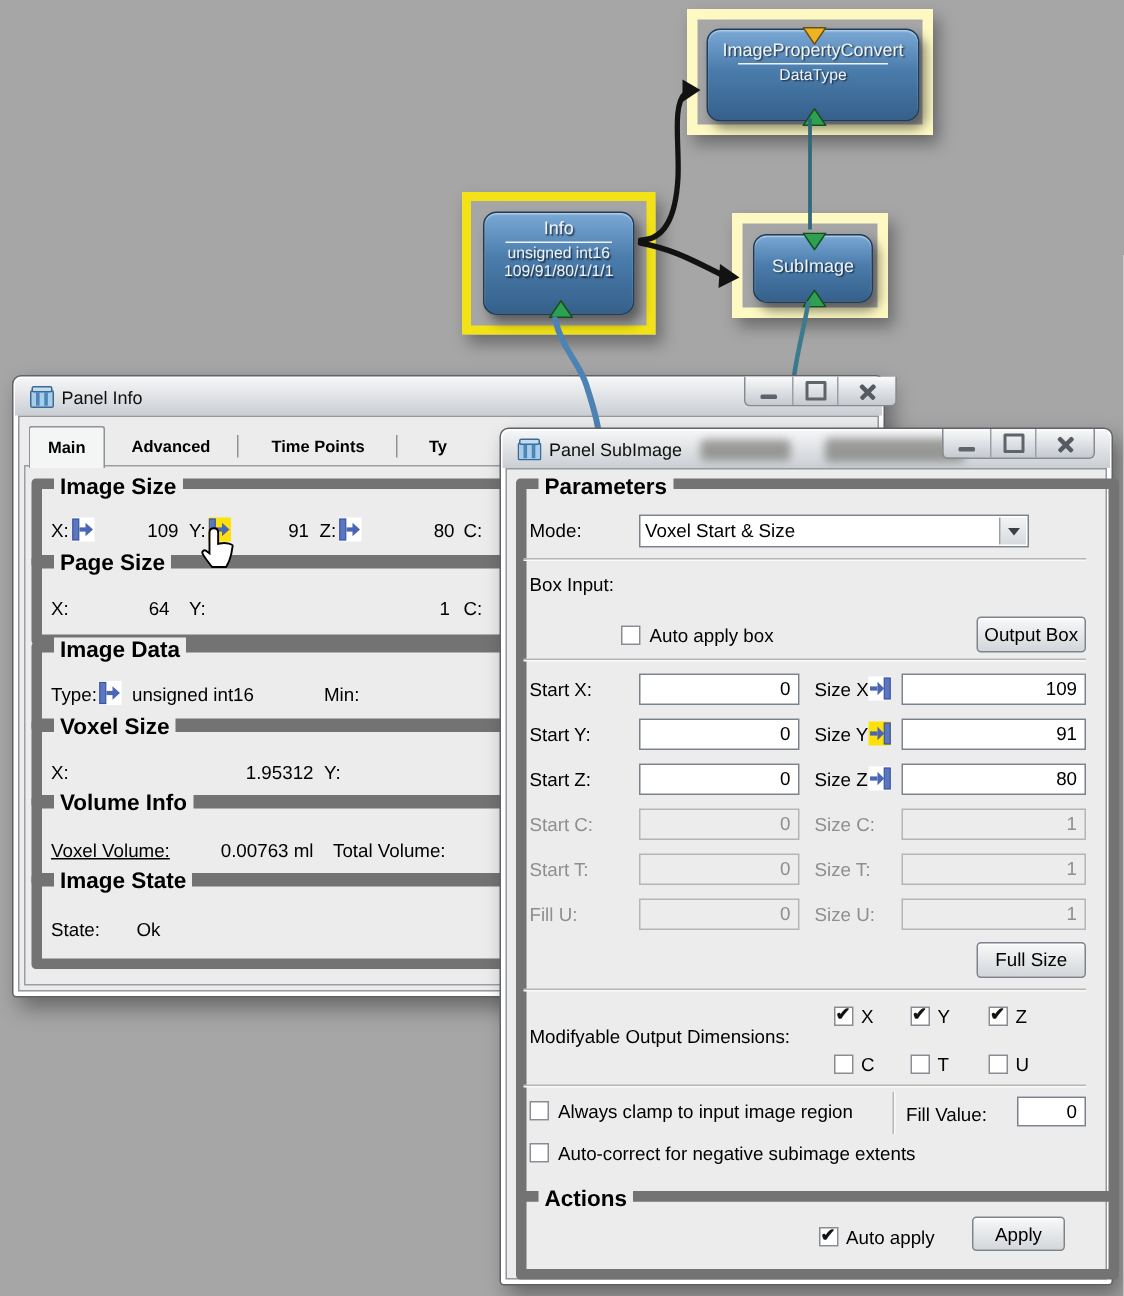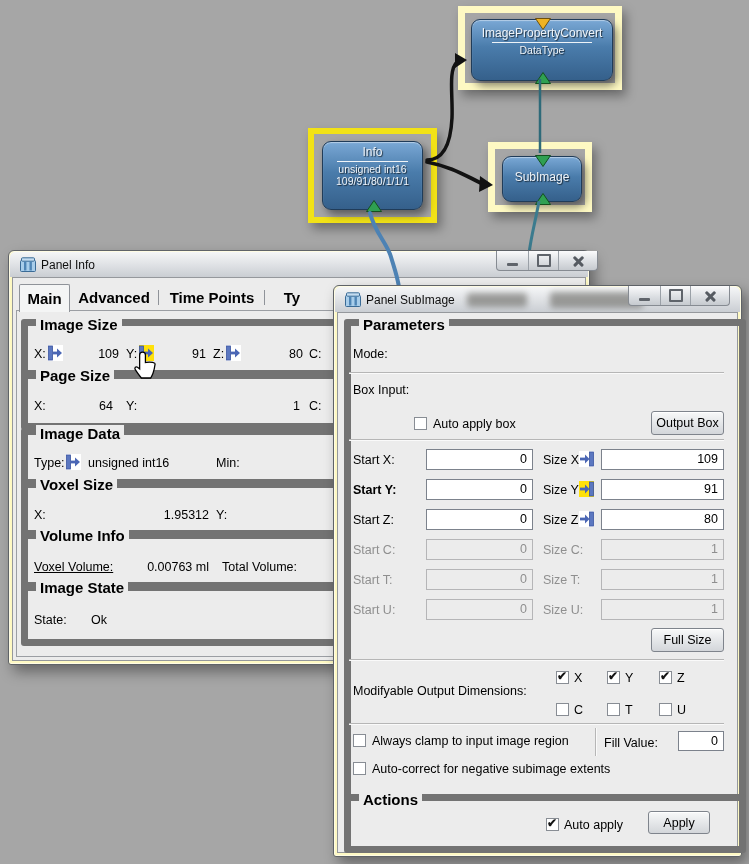--- a/index.html
+++ b/index.html
@@ -1,20 +1,20 @@
 <!DOCTYPE html>
 <html><head>
 <meta charset="utf-8">
 <style>
   html,body{margin:0;padding:0;}
   body{font-family:"Liberation Sans",sans-serif;}
   #screen{position:relative;width:749px;height:864px;background:#a6a6a6;overflow:hidden;}
 
   
-  .win{position:absolute;background:#fef9c3;border:1px solid #5f6368;border-radius:6px 6px 3px 3px;
+  .win{position:absolute;background:#ffffff;border:1px solid #5f6368;border-radius:6px 6px 3px 3px;
        box-shadow:inset 0 0 0 1px rgba(255,255,255,.55), 5px 7px 14px rgba(0,0,0,.38);}
   .titlebar{position:absolute;left:1px;right:1px;top:1px;height:25px;border-radius:5px 5px 0 0;
        background:linear-gradient(#f5f6f7,#e2e4e7 45%,#caced3);}
   .title-text{position:absolute;left:31px;top:6px;font-size:12px;color:#101010;white-space:nowrap;}
   .win-icon{position:absolute;left:10px;top:5px;width:16px;height:15px;}
   .caption-group{position:absolute;top:0;height:19px;display:flex;border:1px solid #868b92;border-top:none;
        border-radius:0 0 4px 4px;overflow:hidden;background:linear-gradient(#fbfbfc,#dcdfe3 55%,#c6cacf);}
   .caption-btn{height:100%;display:flex;align-items:center;justify-content:center;border-right:1px solid #9aa0a7;box-sizing:border-box;}
   .caption-btn:last-child{border-right:none;}
   .g-min{width:11px;height:3px;background:#5f646b;margin-top:8px;border-radius:1px;}
@@ -39,21 +39,21 @@
        box-shadow:inset 0 1px 0 #fff;box-sizing:border-box;}
   .cb{position:absolute;width:13px;height:13px;background:#fff;border:1px solid #888d94;box-sizing:border-box;}
   .cb.checked::after{content:"✔";position:absolute;left:0;top:-3px;font-size:12px;font-weight:bold;color:#141414;}
   .sep{position:absolute;height:1px;background:#b6b6b6;box-shadow:0 1px 0 #fafafa;}
   .vsep{position:absolute;width:1px;background:#b6b6b6;box-shadow:1px 0 0 #fafafa;}
   .conn{position:absolute;width:15px;height:16px;background:#fff;}
   .conn.hl{background:#ffe10a;}
   .conn svg{display:block;}
 
   
-  .tab{position:absolute;font-weight:bold;font-size:15px;color:#000;top:0;height:27px;display:flex;align-items:center;justify-content:center;white-space:nowrap;}
+  .tab{position:absolute;font-weight:bold;font-size:11px;color:#000;top:0;height:27px;display:flex;align-items:center;justify-content:center;white-space:nowrap;}
   .tab.active{background:#f4f5f5;border:1px solid #8f9399;border-bottom:none;border-radius:2px 2px 0 0;z-index:2;}
   .tabsep{position:absolute;width:1px;top:6px;height:15px;background:#8f9399;}
   .tabframe{position:absolute;border:1px solid #9b9ea3;background:#ececec;}
 
   
   .sel{position:absolute;box-sizing:border-box;box-shadow:4px 6px 10px rgba(0,0,0,.35);}
   .sel.blue{border:7px solid #fef9c3;}
   .sel.yellow{border:6px solid #f2e216;}
   .node{position:absolute;border-radius:9px;border:1px solid #203c59;color:#eef3f8;text-align:center;
         background:linear-gradient(180deg,#7aa8d5 0%,#4a7cab 45%,#35608b 100%);
@@ -267,20 +267,26 @@
           </span>
         </div>
     </div>
     <div class="content"></div>
 
     <div class="group" style="left:10px;top:33px;width:388px;height:468px;">
       <span class="group-title">Parameters</span>
     </div>
 
     <span class="lbl" style="left:19px;top:61px;">Mode:</span>
+    <div class="field left" style="left:92px;top:57px;width:260px;height:22px;padding-top:3px;">
+      <span>Voxel Start &amp; Size</span>
+      <div style="position:absolute;right:1px;top:1px;bottom:1px;width:17px;border-left:1px solid #9aa0a8;background:linear-gradient(#f2f3f4,#d7dadd);display:flex;align-items:center;justify-content:center;">
+        <span style="width:0;height:0;border-left:4px solid transparent;border-right:4px solid transparent;border-top:5px solid #3b3f45;"></span>
+      </div>
+    </div>
     <div class="sep" style="left:15px;top:86px;width:375px;"></div>
 
     <span class="lbl" style="left:19px;top:97px;">Box Input:</span>
 
     <span class="cb" style="left:80px;top:131px;"></span>
     <span class="lbl" style="left:99px;top:131px;">Auto apply box</span>
     <div class="btn" style="left:317px;top:125px;width:73px;height:24px;">
         <span>Output Box</span>
       </div>
     <div class="sep" style="left:15px;top:153px;width:375px;"></div>
@@ -290,21 +296,21 @@
     <span class="lbl" style="left:209px;top:167px;">Size X:</span>
     <span class="conn" style="left:245px;top:165px;">
         <svg width="15" height="16" viewBox="0 0 15 16">
           <rect x="10.5" y="1" width="4" height="14" fill="#5b77c0" stroke="#3a54a0" stroke-width="0.8"></rect>
           <rect x="1" y="6.6" width="5" height="2.8" fill="#4a66b5"></rect>
           <polygon points="6,3.5 10.5,8 6,12.5" fill="#4a66b5"></polygon>
         </svg>
       </span>
     <div class="field" style="left:267px;top:163px;width:123px;"><span>109</span></div>
 
-    <span class="lbl" style="left:19px;top:197px;font-weight:bold;">Start Y:</span>
+    <span class="lbl" style="left:19px;top:197px;">Start Y:</span>
     <div class="field" style="left:92px;top:193px;width:107px;"><span>0</span></div>
     <span class="lbl" style="left:209px;top:197px;">Size Y:</span>
     <span class="conn hl" style="left:245px;top:195px;">
         <svg width="15" height="16" viewBox="0 0 15 16">
           <rect x="10.5" y="1" width="4" height="14" fill="#5b77c0" stroke="#3a54a0" stroke-width="0.8"></rect>
           <rect x="1" y="6.6" width="5" height="2.8" fill="#4a66b5"></rect>
           <polygon points="6,3.5 10.5,8 6,12.5" fill="#4a66b5"></polygon>
         </svg>
       </span>
     <div class="field" style="left:267px;top:193px;width:123px;"><span>91</span></div>
@@ -324,21 +330,21 @@
     <span class="lbl dis" style="left:19px;top:257px;">Start C:</span>
     <div class="field dis" style="left:92px;top:253px;width:107px;"><span>0</span></div>
     <span class="lbl dis" style="left:209px;top:257px;">Size C:</span>
     <div class="field dis" style="left:267px;top:253px;width:123px;"><span>1</span></div>
 
     <span class="lbl dis" style="left:19px;top:287px;">Start T:</span>
     <div class="field dis" style="left:92px;top:283px;width:107px;"><span>0</span></div>
     <span class="lbl dis" style="left:209px;top:287px;">Size T:</span>
     <div class="field dis" style="left:267px;top:283px;width:123px;"><span>1</span></div>
 
-    <span class="lbl dis" style="left:19px;top:317px;">Start U:</span>
+    <span class="lbl dis" style="left:19px;top:317px;">Fill U:</span>
     <div class="field dis" style="left:92px;top:313px;width:107px;"><span>0</span></div>
     <span class="lbl dis" style="left:209px;top:317px;">Size U:</span>
     <div class="field dis" style="left:267px;top:313px;width:123px;"><span>1</span></div>
 
     <div class="btn" style="left:317px;top:342px;width:73px;height:24px;">
         <span>Full Size</span>
       </div>
     <div class="sep" style="left:15px;top:373px;width:375px;"></div>
 
     <span class="lbl" style="left:19px;top:398px;">Modifyable Output Dimensions:</span>

